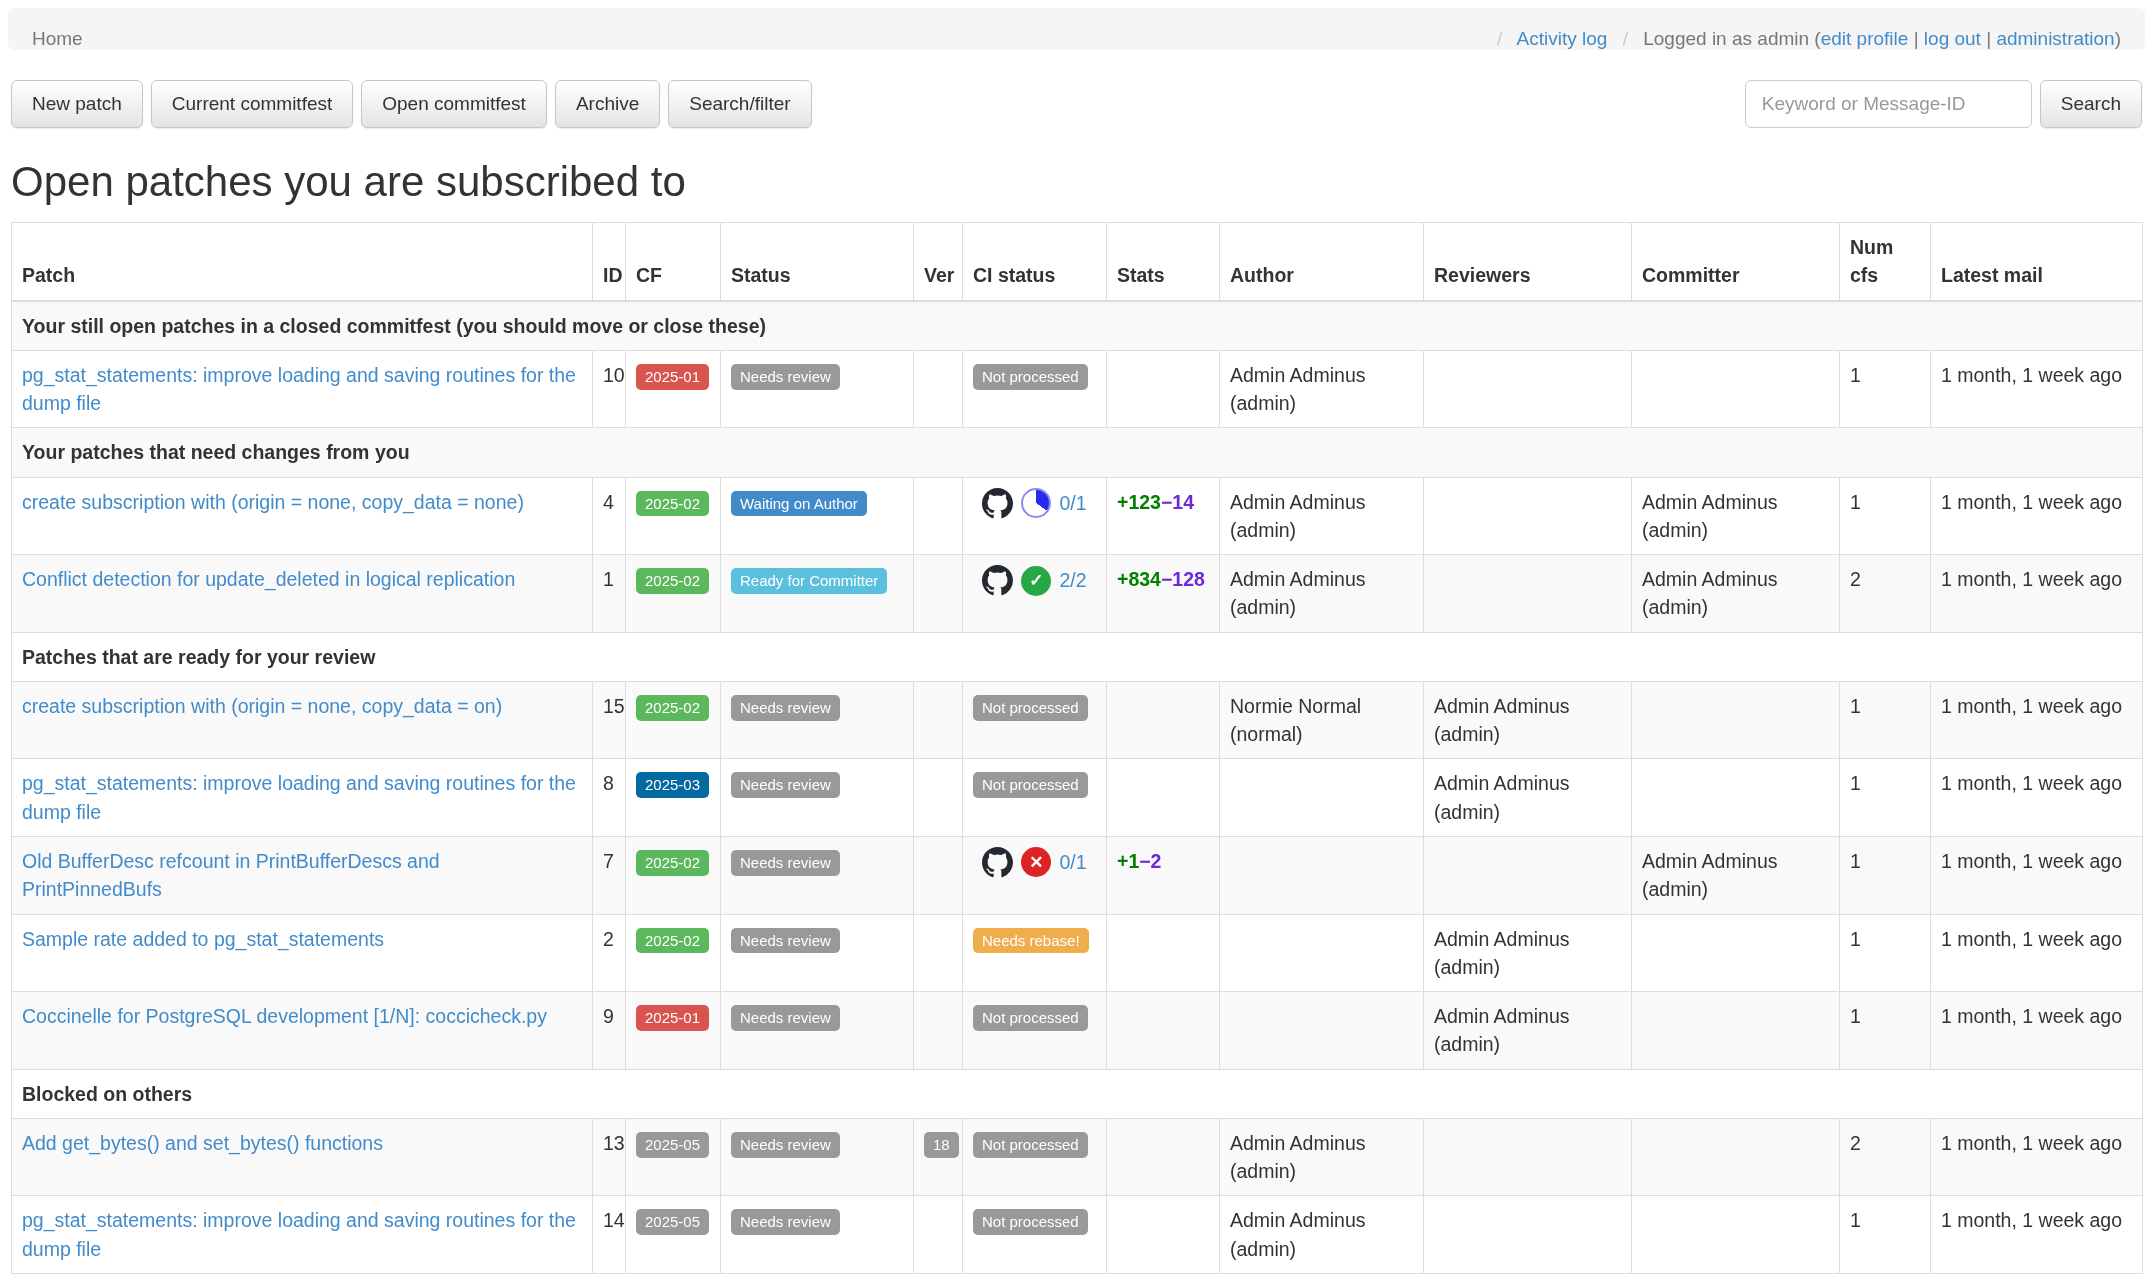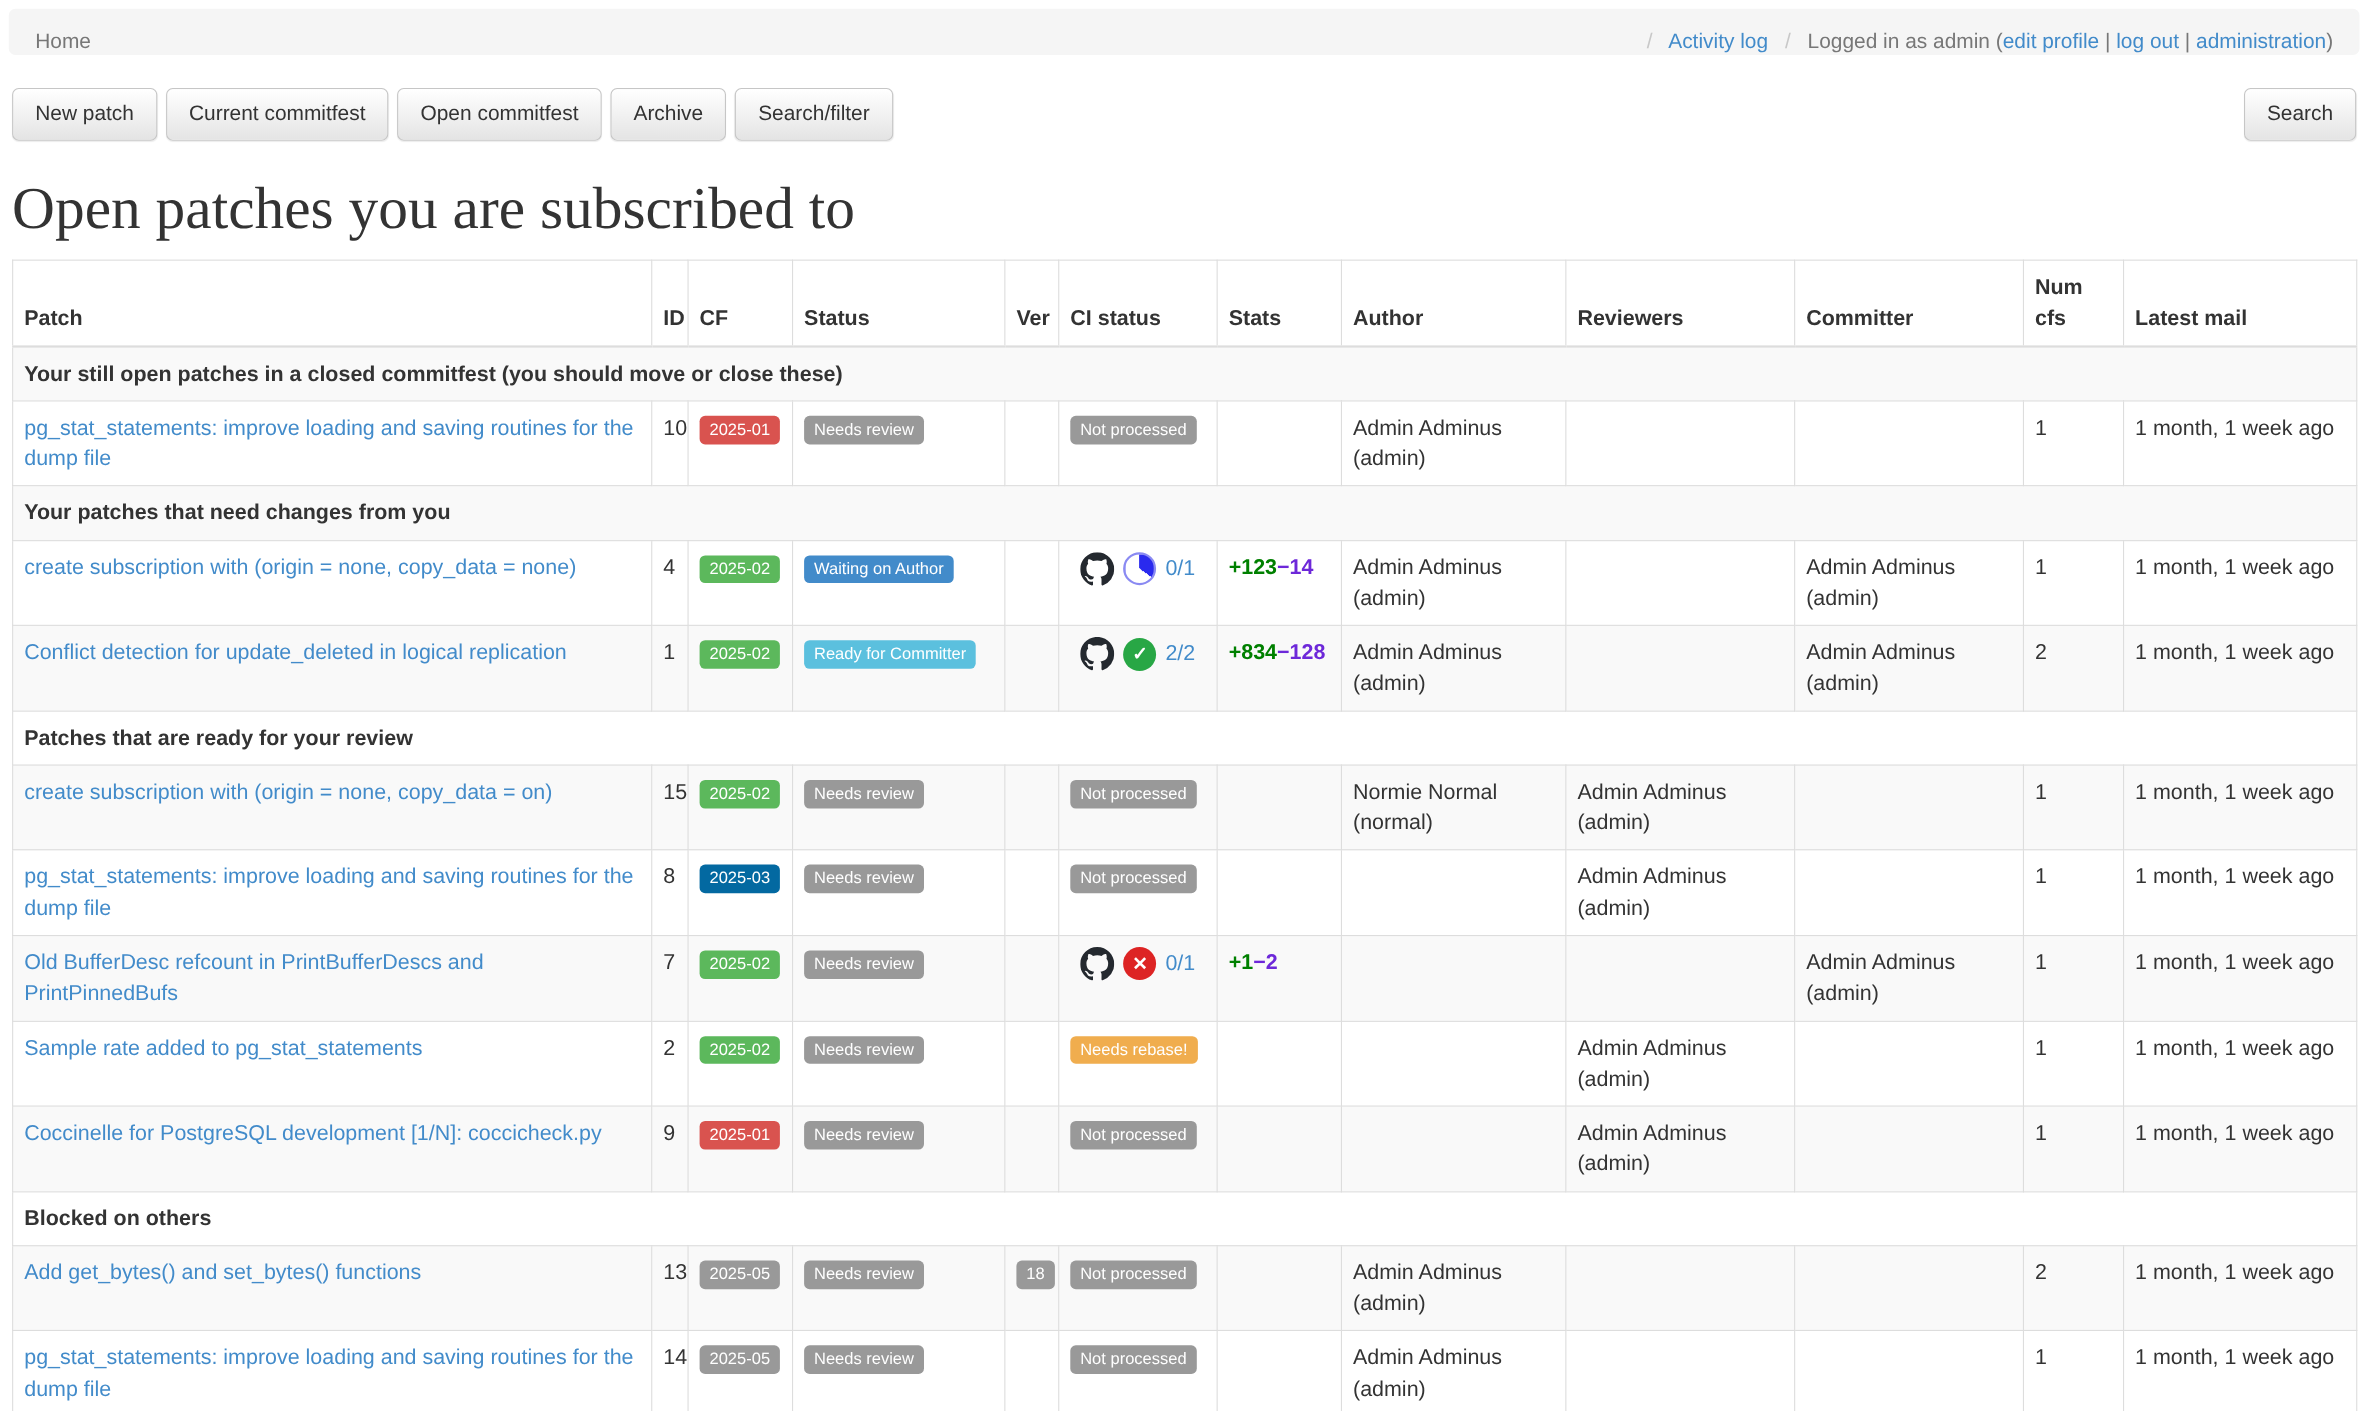--- a/index.html
+++ b/index.html
@@ -27,21 +27,21 @@
     font-family:"Liberation Sans", sans-serif;
   }
   .spacer { flex:1; }
   .search-input {
     width:287px; height:48px; border:1px solid #ccc; border-radius:6px;
     padding:0 16px; font-size:19px; color:#555; margin-right:8px;
     font-family:"Liberation Sans", sans-serif;
   }
   .search-input::placeholder { color:#999; }
   
-  h2.page-title { margin:30px 0 16px 0; font-size:54px; font-weight:500; color:#333;font-family:Liberation Serif, serif; }
+  h2.page-title { margin:30px 0 16px 0; font-size:42px; font-weight:500; color:#333; }
   
   table.cf-table { width:2131px; border-collapse:collapse; table-layout:fixed; font-size:19.5px; }
   .cf-table th, .cf-table td { border:1px solid #ddd; padding:10px 10px; vertical-align:top; line-height:1.45; text-align:left; }
   .cf-table th { vertical-align:bottom; font-weight:bold; border-bottom:2px solid #ddd; }
   .cf-table tbody tr:nth-child(odd) { background:#f9f9f9; }
   .cf-table td.section-cell { font-weight:bold; }
   .cf-table a { color:#428bca; text-decoration:none; }
   .lbl {
     display:inline-block; font-size:15px; font-weight:normal; color:#fff;
     padding:5px 9px; border-radius:5px; line-height:1.05; white-space:nowrap;
@@ -76,20 +76,21 @@
 
 <div class="container">
 
   <div class="toolbar">
     <button class="btn">New patch</button>
     <button class="btn">Current commitfest</button>
     <button class="btn">Open commitfest</button>
     <button class="btn">Archive</button>
     <button class="btn">Search/filter</button>
     <span class="spacer"></span>
+    <input class="search-input" placeholder="Keyword or Message-ID" style="">
     <button class="btn" style="margin-right:0">Search</button>
   </div>
 
   <h2 class="page-title">Open patches you are subscribed to</h2>
 
   <table class="cf-table">
     <colgroup id="cf-colgroup">
         <col style="width: 581px;">
         <col style="width: 33px;">
         <col style="width: 95px;">

